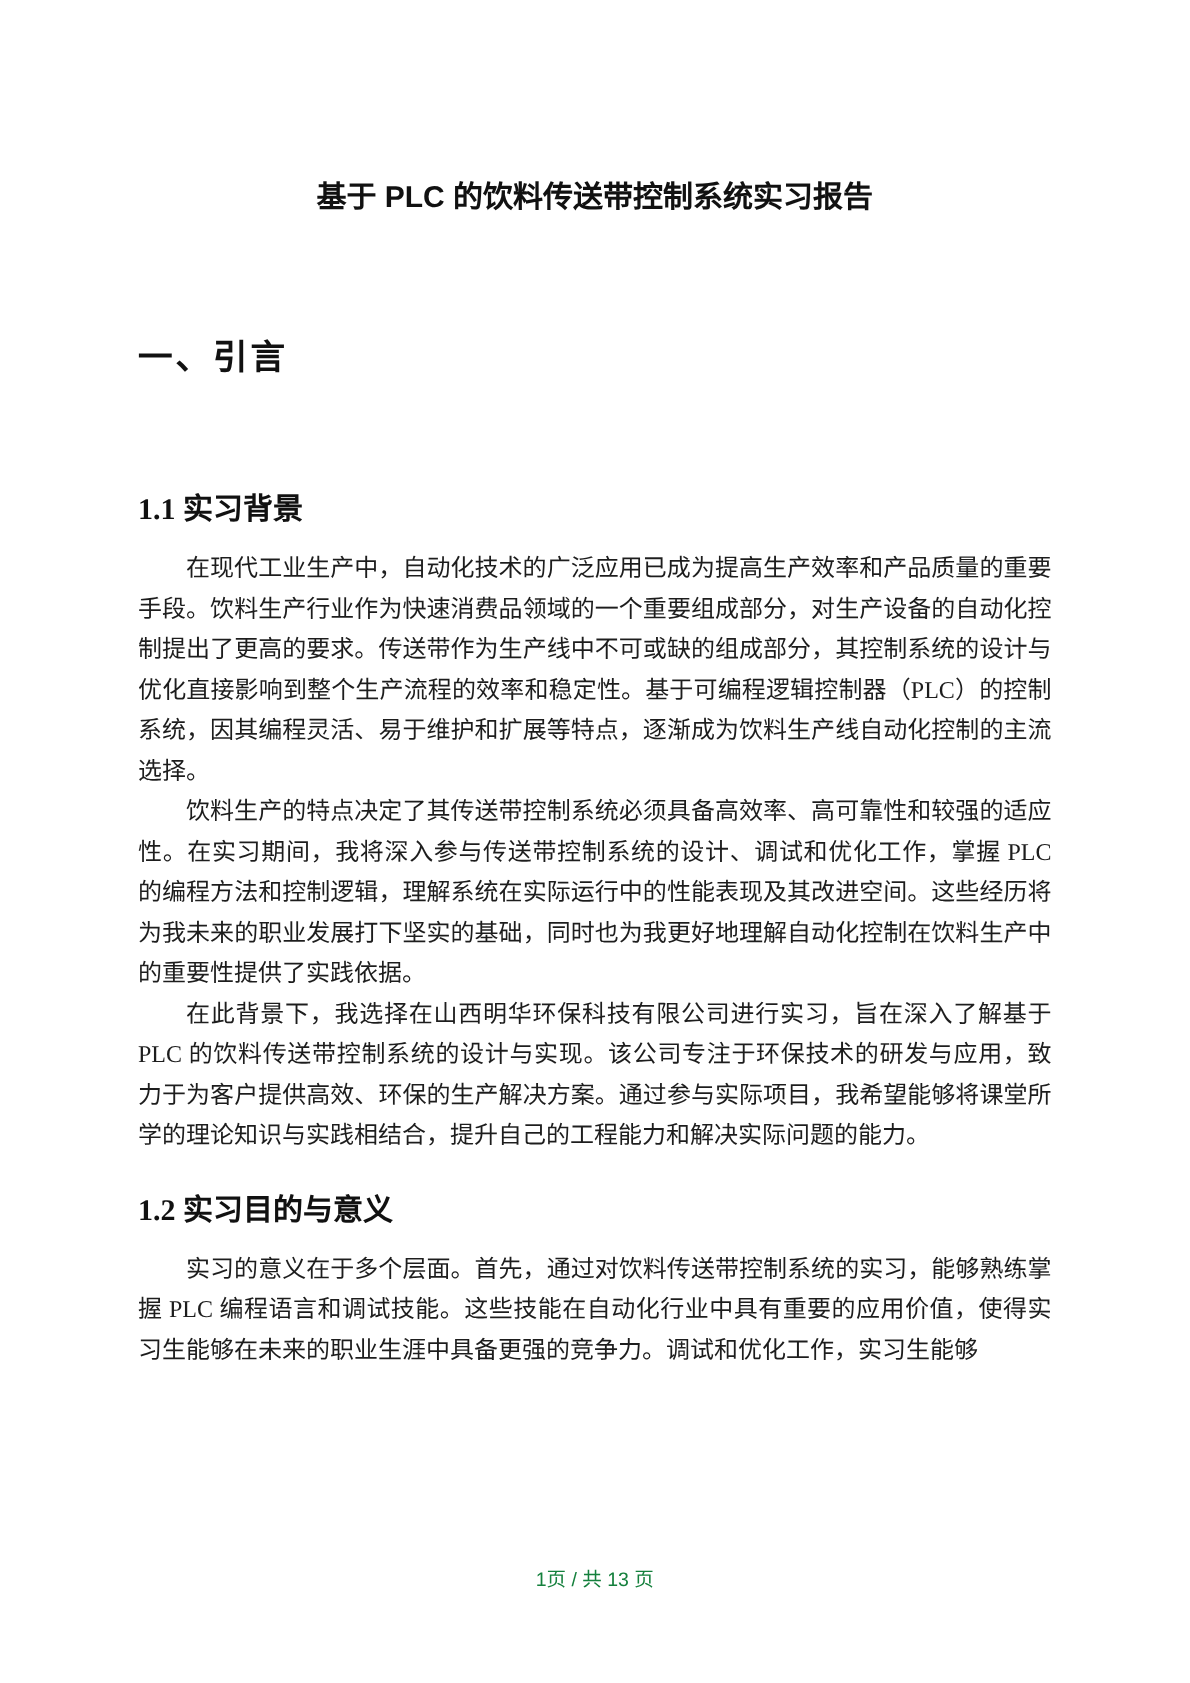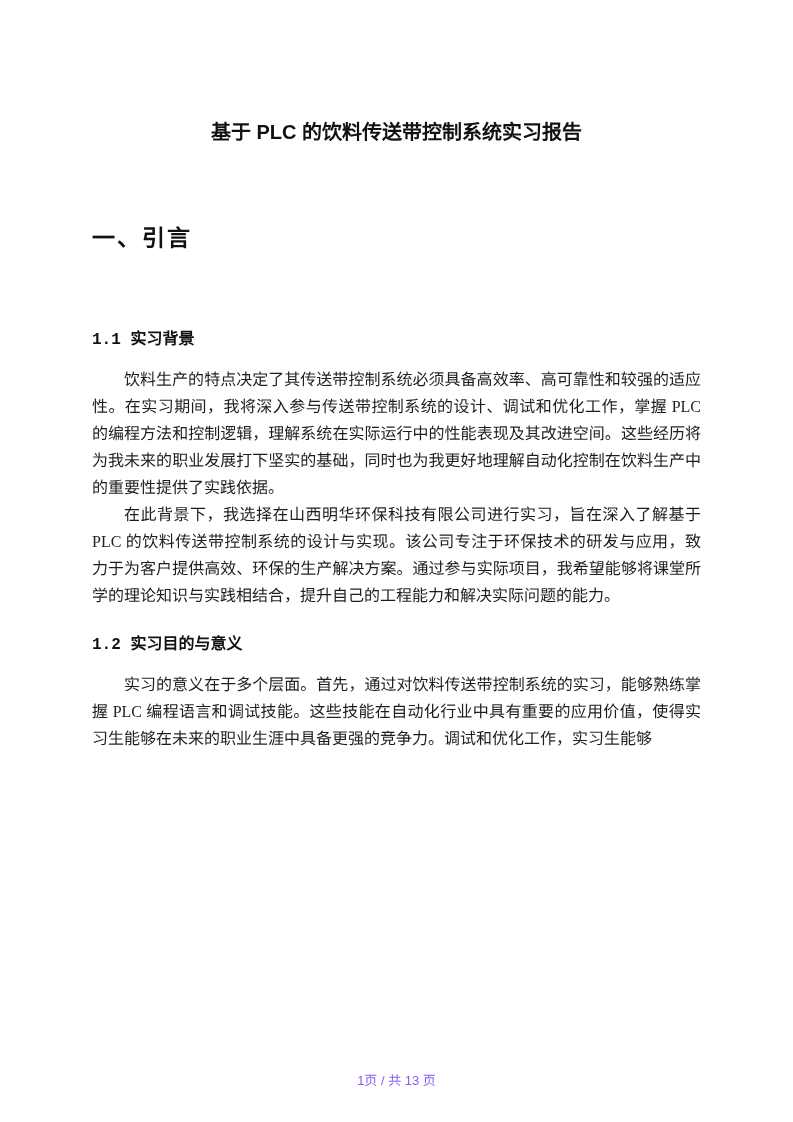--- a/index.html
+++ b/index.html
@@ -34,62 +34,63 @@
     font-size: 23px;
     line-height: 32px;
     color: #111111;
     letter-spacing: 2px;
   }
   .section {
     margin: 0;
   }
   .section-heading {
     margin: 22px 0 12px 0;
-    font-family: Liberation Mono, monospace;
+    font-family: Liberation Serif, serif;
     font-weight: bold;
-    font-size: 16px;
+    font-size: 20px;
     line-height: 28px;
     color: #111111;
     text-align: left;
   }
   .section-first .section-heading {
     margin-top: 72px;
   }
   .body-para {
     margin: 0;
     font-family: "Liberation Serif", "DejaVu Serif", serif;
     font-size: 16px;
     line-height: 27px;
     color: #1d1d1d;
     text-align: justify;
     text-indent: 32px;
   }
   .page-footer {
     position: absolute;
     left: 0;
     right: 0;
-    bottom: 34px;
+    bottom: 62px;
     text-align: center;
     font-family: "Liberation Sans", "DejaVu Sans", sans-serif;
     font-size: 13px;
     line-height: 15px;
-    color: #8b5cf6;
+    color: #15803d;
   }
 </style>
 </head>
 <body>
 
 <div class="page">
 
   <h1 class="doc-title">基于 PLC 的饮料传送带控制系统实习报告</h1>
 
   <h2 class="chapter-heading">一、引言</h2>
 
   <div class="section section-first">
     <h3 class="section-heading">1.1 实习背景</h3>
+    <p class="body-para">在现代工业生产中，自动化技术的广泛应用已成为提高生产效率和产品质量的重要手段。饮料生产行业作为快速消费品领域的一个重要组成部分，对生产设备的自动化控制提出了更高的要求。传送带作为生产线中不可或缺的组成部分，其控制系统的设计与优化直接影响到整个生产流程的效率和稳定性。基于可编程逻辑控制器（PLC）的控制系统，因其编程灵活、易于维护和扩展等特点，逐渐成为饮料生产线自动化控制的主流选择。</p>
     <p class="body-para">饮料生产的特点决定了其传送带控制系统必须具备高效率、高可靠性和较强的适应性。在实习期间，我将深入参与传送带控制系统的设计、调试和优化工作，掌握 PLC 的编程方法和控制逻辑，理解系统在实际运行中的性能表现及其改进空间。这些经历将为我未来的职业发展打下坚实的基础，同时也为我更好地理解自动化控制在饮料生产中的重要性提供了实践依据。</p>
     <p class="body-para">在此背景下，我选择在山西明华环保科技有限公司进行实习，旨在深入了解基于 PLC 的饮料传送带控制系统的设计与实现。该公司专注于环保技术的研发与应用，致力于为客户提供高效、环保的生产解决方案。通过参与实际项目，我希望能够将课堂所学的理论知识与实践相结合，提升自己的工程能力和解决实际问题的能力。</p>
   </div>
 
   <div class="section">
     <h3 class="section-heading">1.2 实习目的与意义</h3>
     <p class="body-para">实习的意义在于多个层面。首先，通过对饮料传送带控制系统的实习，能够熟练掌握 PLC 编程语言和调试技能。这些技能在自动化行业中具有重要的应用价值，使得实习生能够在未来的职业生涯中具备更强的竞争力。调试和优化工作，实习生能够</p>
   </div>
 
   <div class="page-footer">

